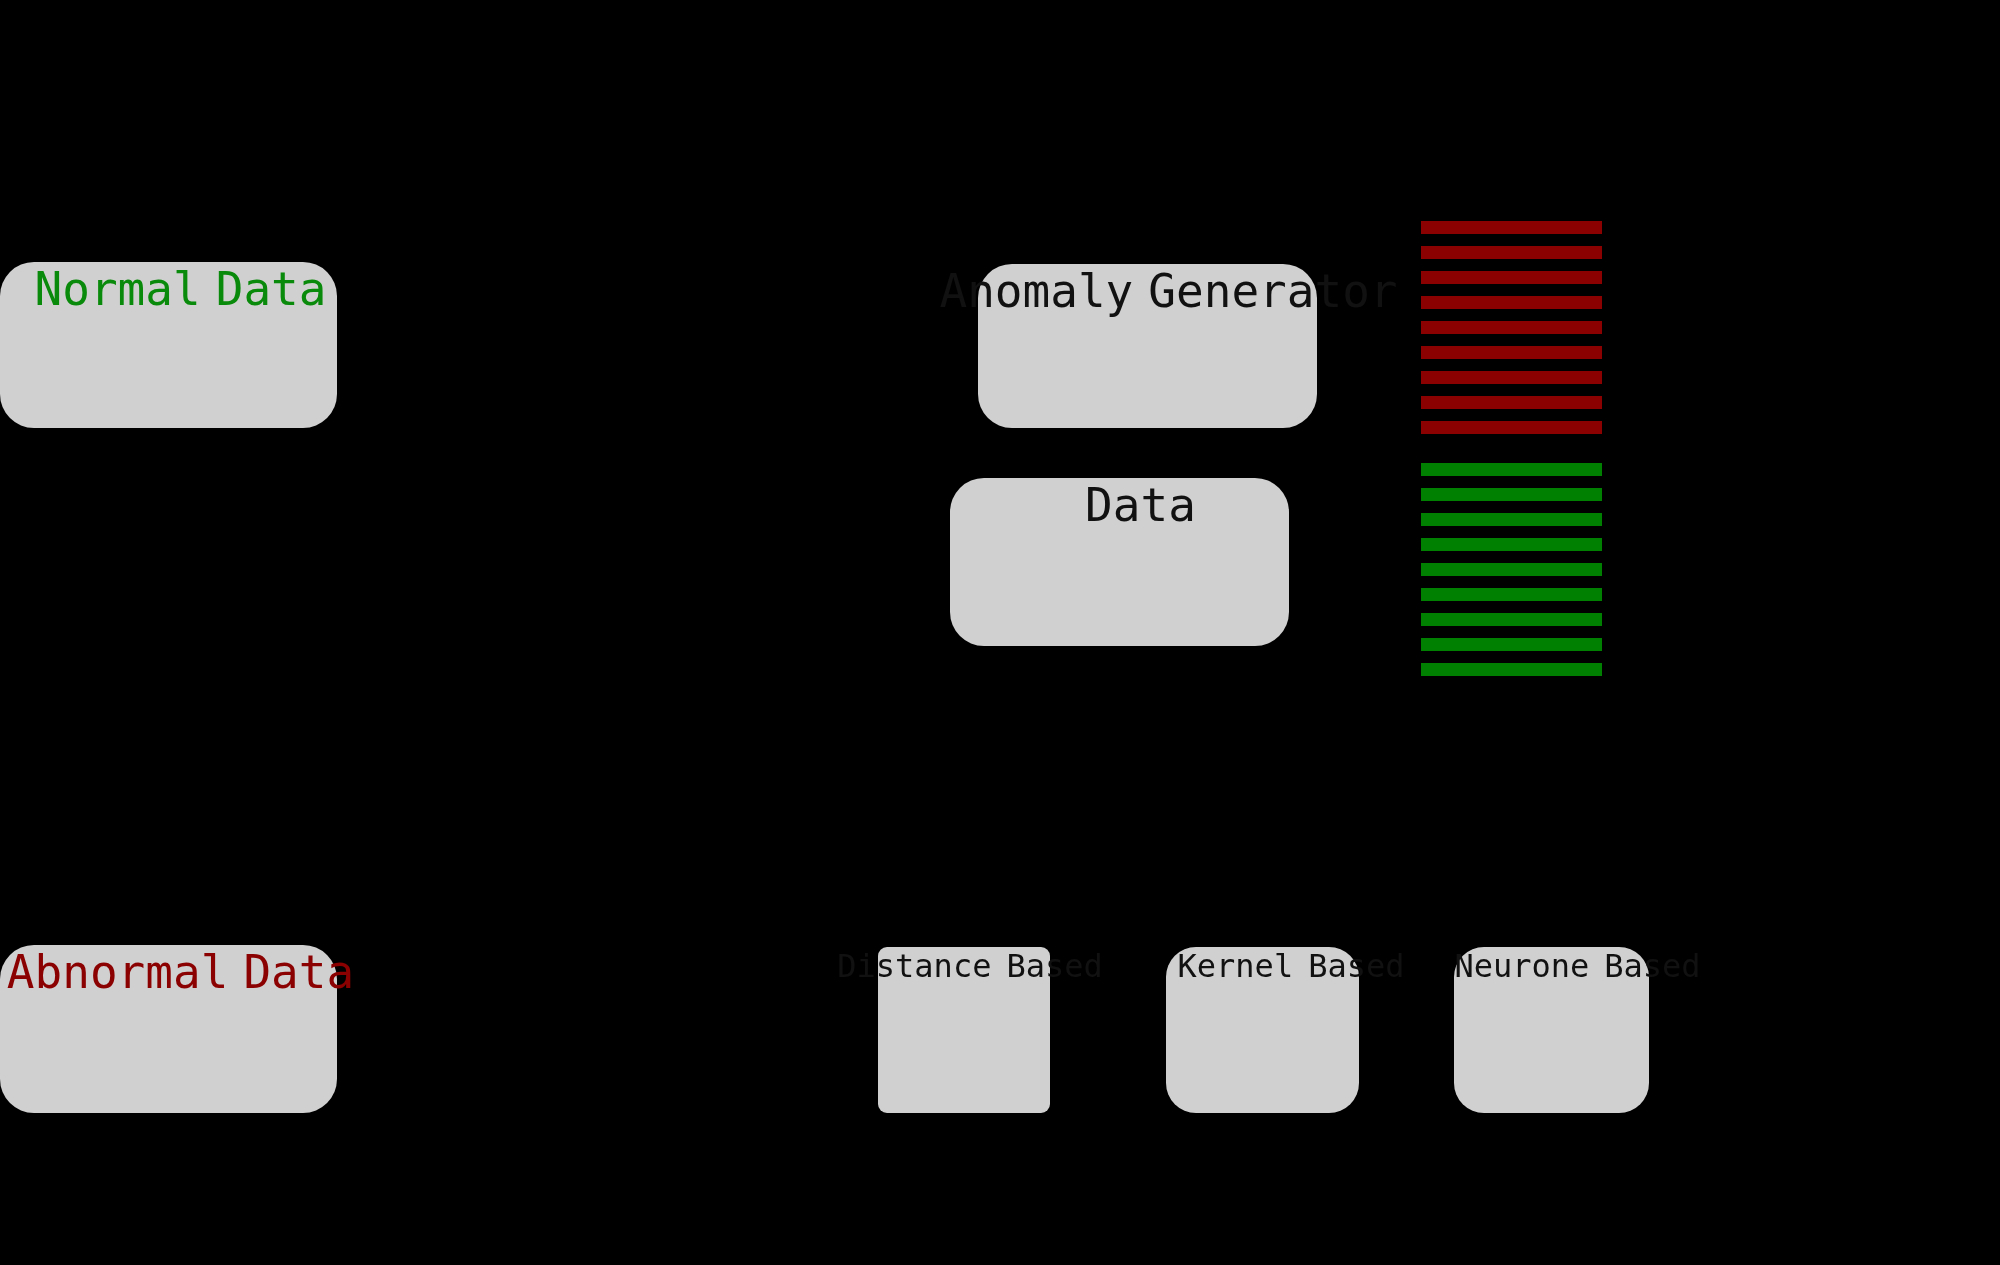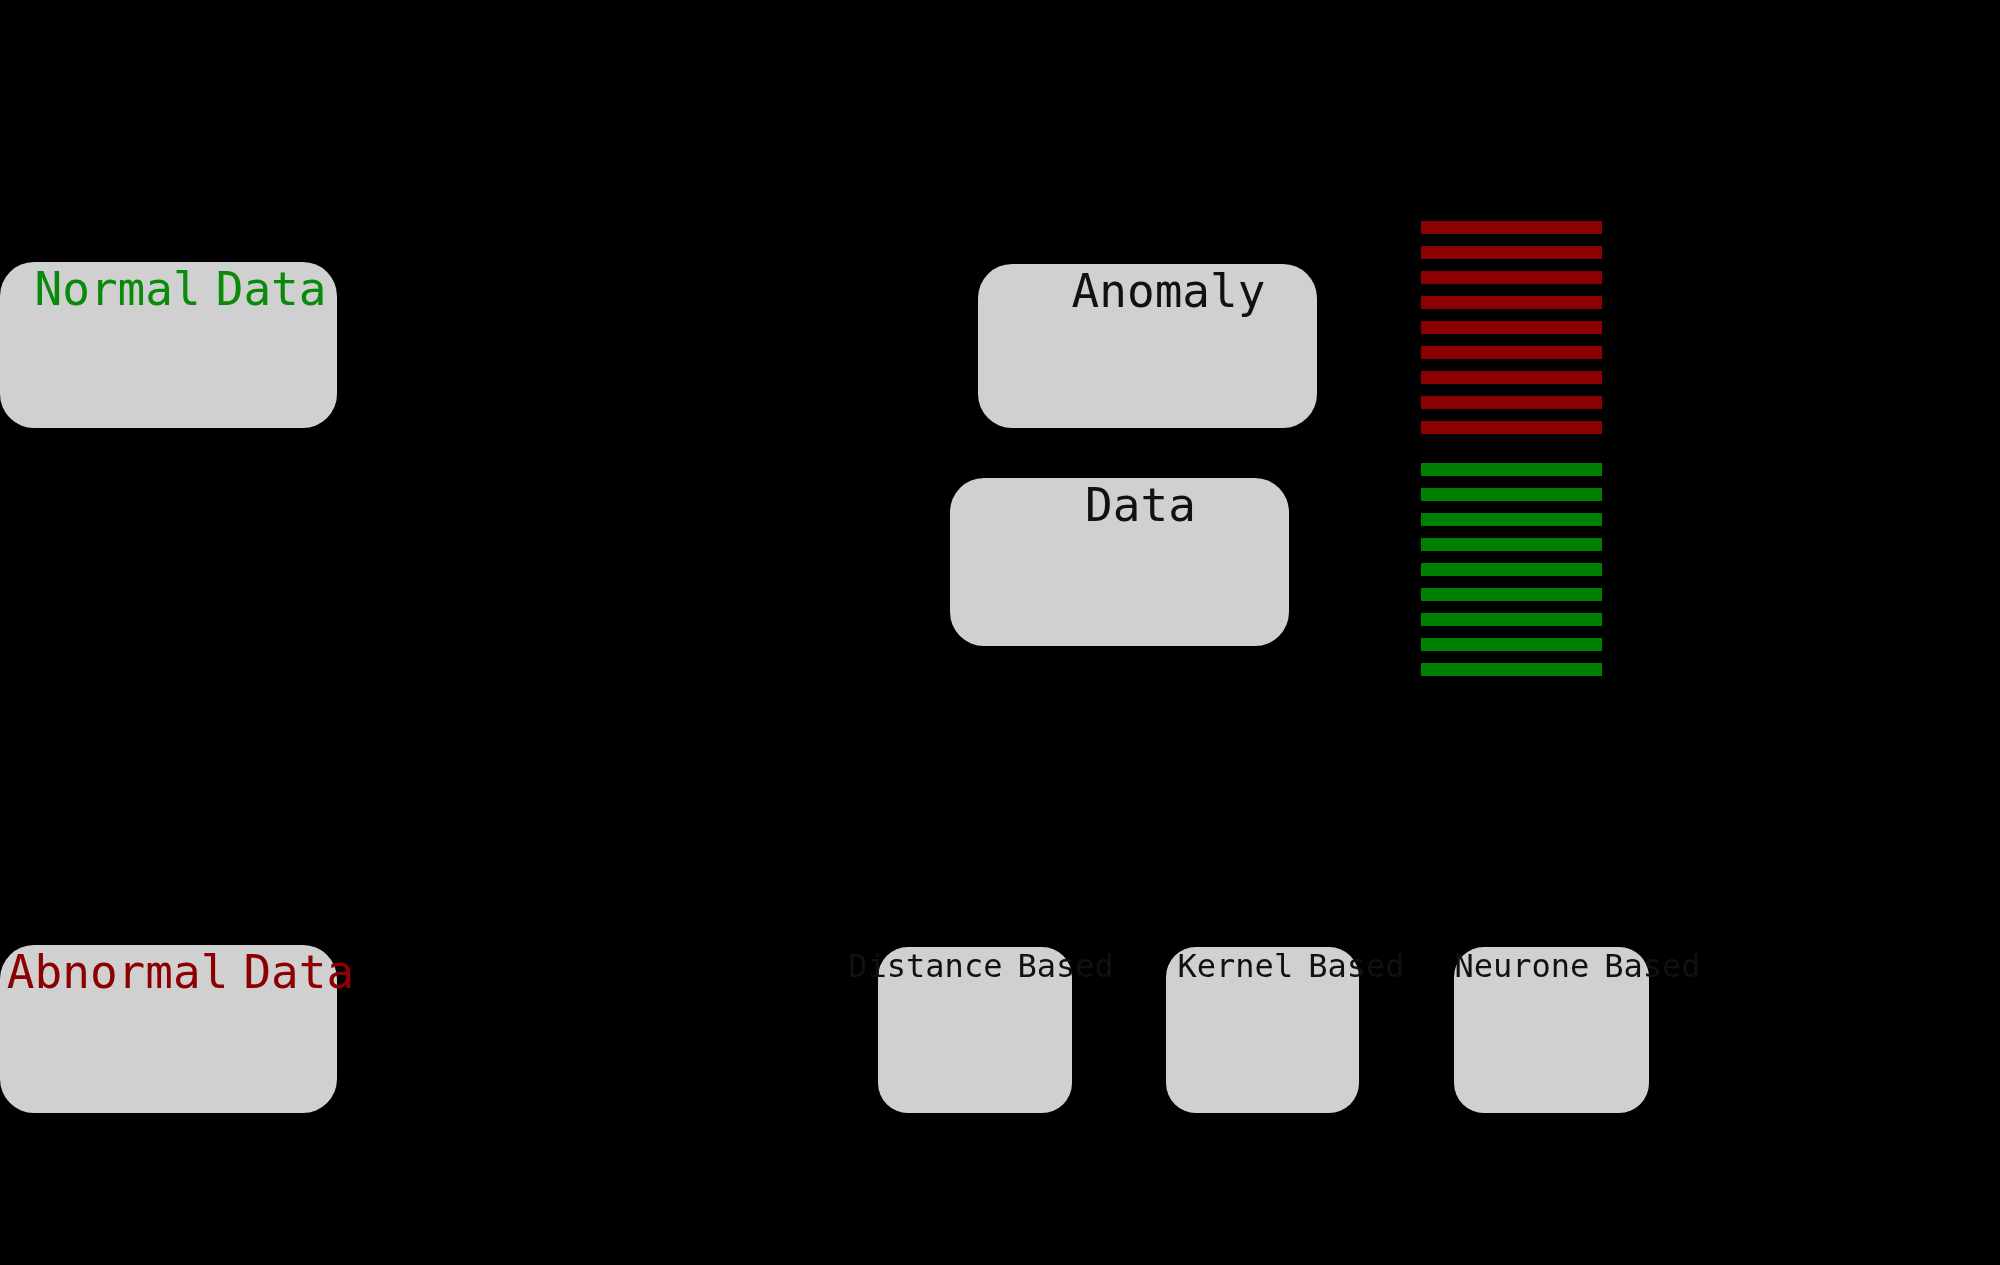--- a/index.html
+++ b/index.html
@@ -27,21 +27,21 @@
   }
   .small {
     font-size: 32px;
     line-height: 38px;
     border-radius: 30px;
   }
   #box-normal    { left: 0px;    top: 262px; width: 337px; height: 166px; padding-left: 24px; }
   #box-abnormal  { left: 0px;    top: 945px; width: 337px; height: 168px; padding-left: 24px; }
   #box-anomaly   { left: 978px;  top: 264px; width: 339px; height: 164px; padding-left: 42px; }
   #box-augmenter { left: 950px;  top: 478px; width: 339px; height: 168px; padding-left: 42px; }
-  #box-distance  { left: 878px;  top: 947px; width: 194px; height: 166px; padding-left: 12px; }
+  #box-distance  { left: 878px;  top: 947px; width: 172px; height: 166px; padding-left: 12px; border-radius: 9px; }
   #box-kernel    { left: 1166px; top: 947px; width: 193px; height: 166px; padding-left: 57px; }
   #box-neurone   { left: 1454px; top: 947px; width: 195px; height: 166px; padding-left: 52px; }
   .stack {
     position: absolute;
     left: 1421px;
     width: 181px;
   }
   #stack-abnormal { top: 221px; }
   #stack-normal   { top: 463px; }
   .stripe {
@@ -60,20 +60,21 @@
     <div class="line">Data</div>
   </div>
 
   <div class="box big" id="box-abnormal" style="color: rgb(139, 0, 0); background: rgb(208, 208, 208);">
     <div class="line">Abnormal</div>
     <div class="line">Data</div>
   </div>
 
   <div class="box big" id="box-anomaly" style="color: rgb(17, 17, 17); background: rgb(208, 208, 208);">
     <div class="line">Anomaly</div>
+    <div class="line">Generator</div>
   </div>
 
   <div class="box big" id="box-augmenter" style="color: rgb(17, 17, 17); background: rgb(208, 208, 208);">
     <div class="line">Data</div>
   </div>
 
   <div class="box small" id="box-distance" style="color: rgb(17, 17, 17); background: rgb(208, 208, 208);">
     <div class="line">Distance</div>
     <div class="line">Based</div>
   </div>

